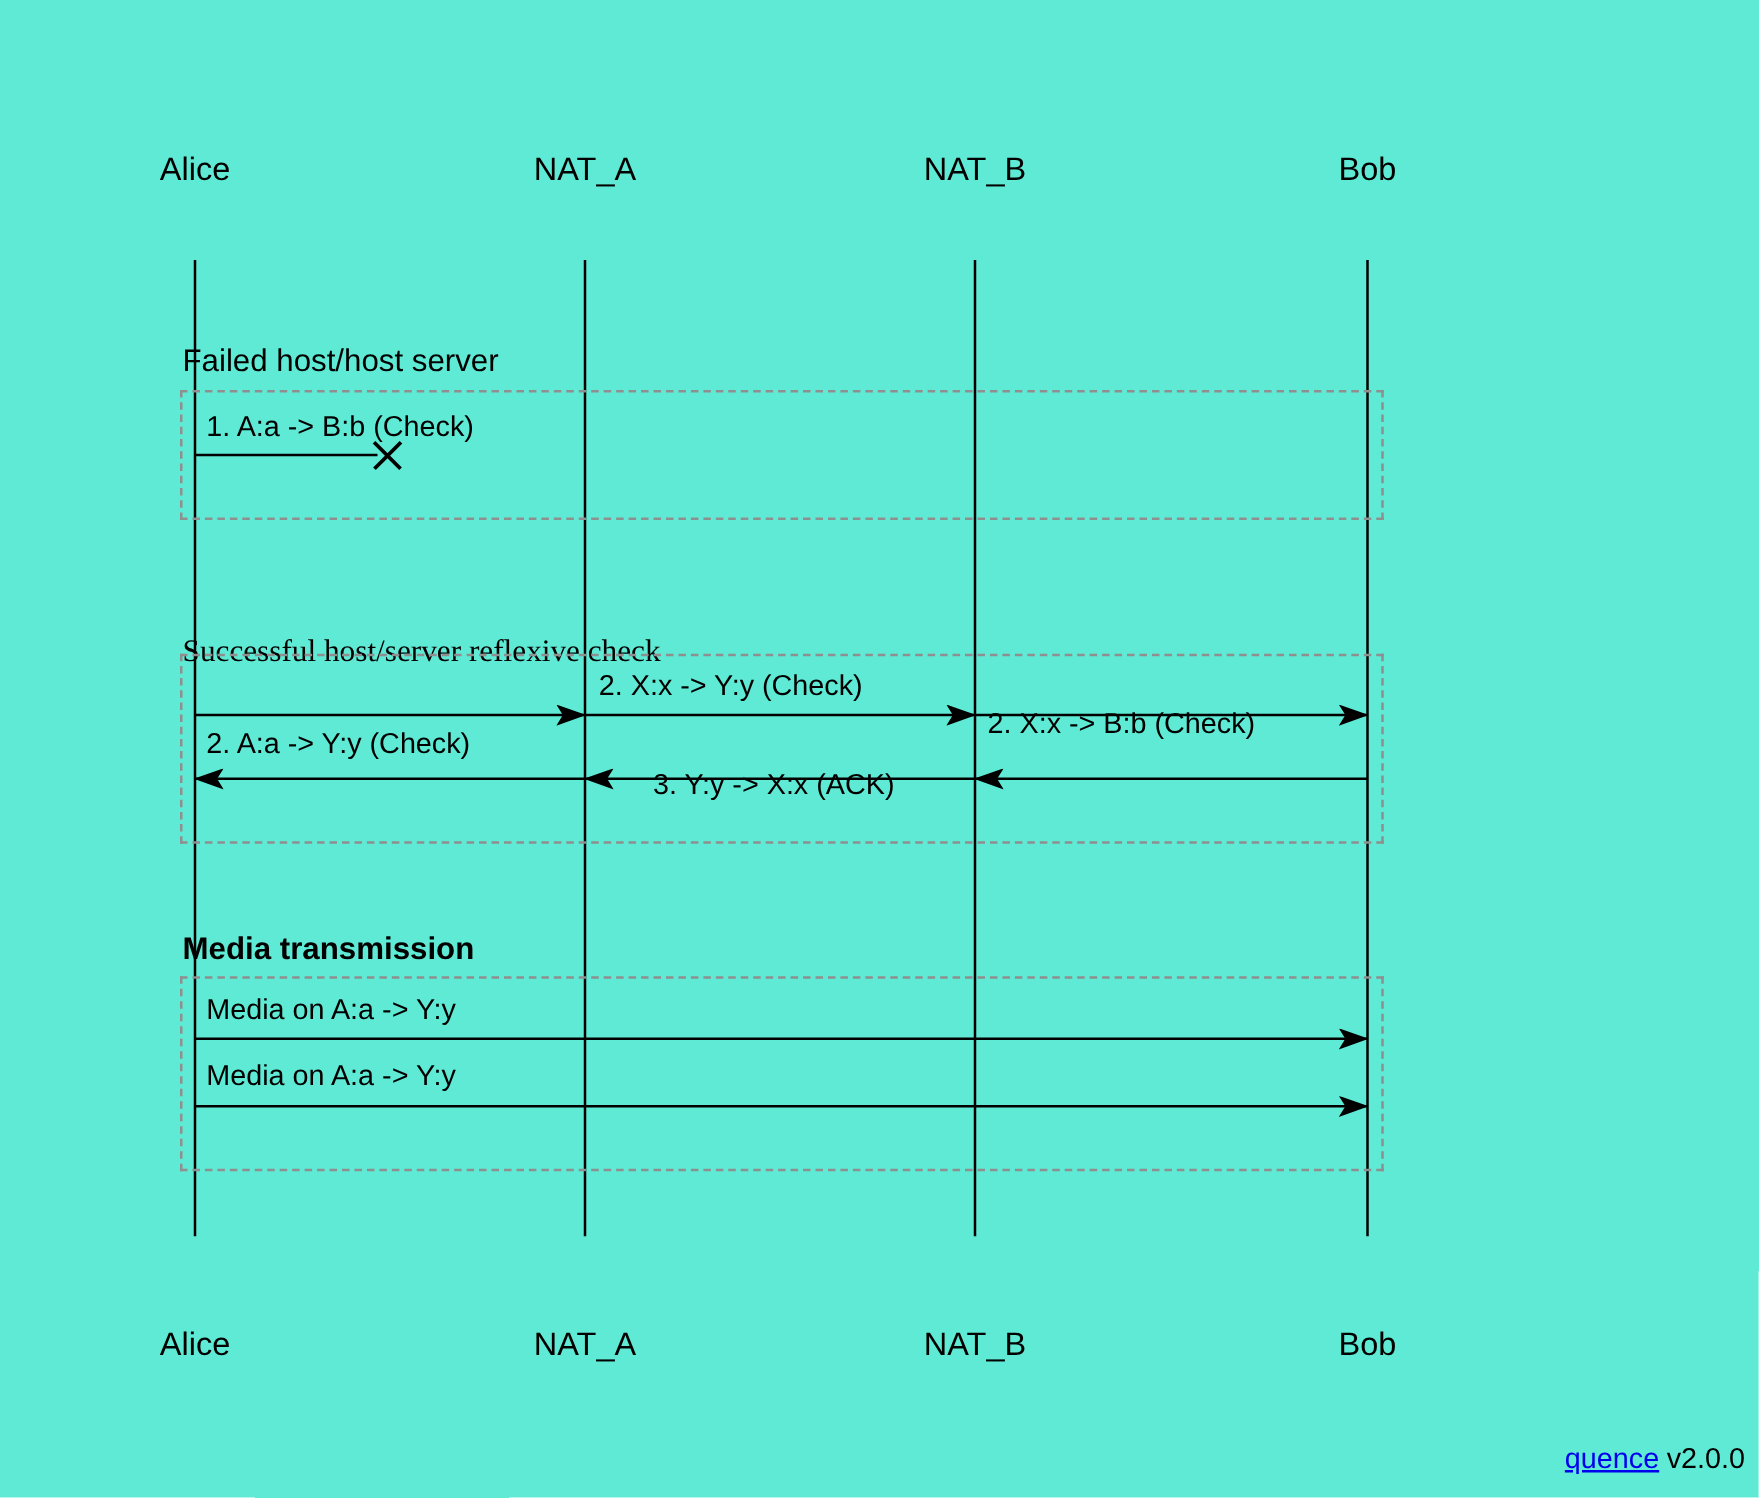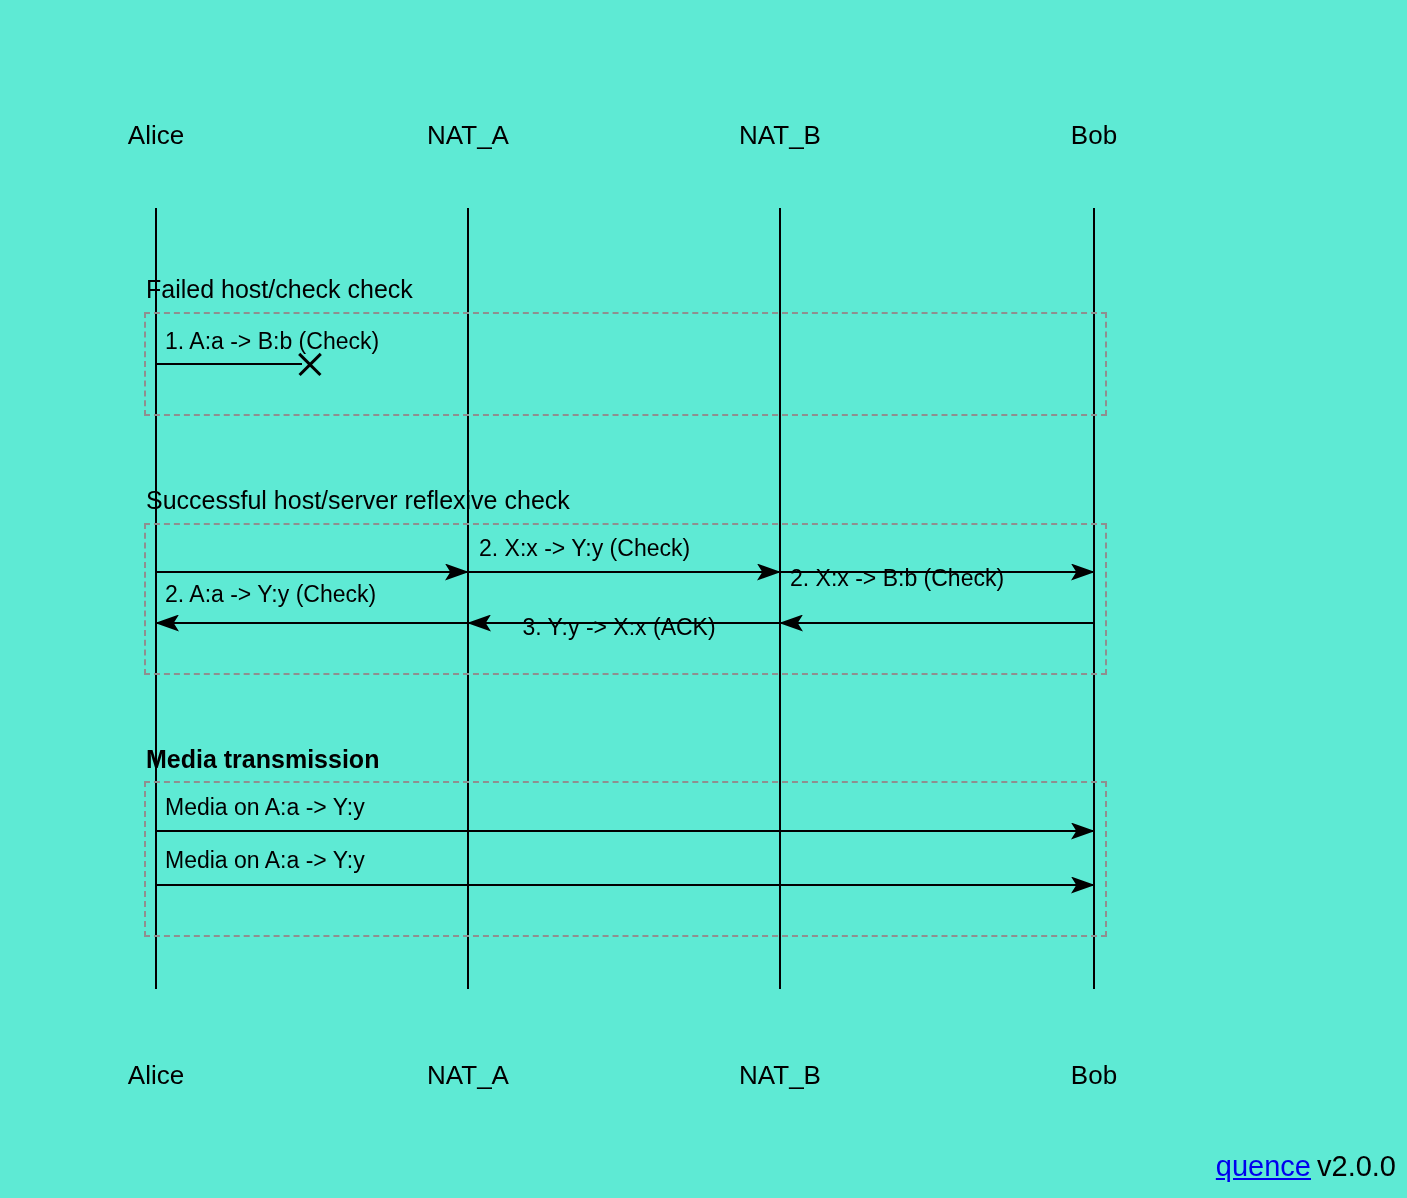--- a/index.html
+++ b/index.html
@@ -83,21 +83,21 @@
     width: 30px;
     height: 2.5px;
     background: #000000;
   }
   .xmark .bar.b1 { transform: rotate(45deg); }
   .xmark .bar.b2 { transform: rotate(-45deg); }
   .footer {
     position: absolute;
     top: 1152px;
     right: 11px;
-    font-size: 29px;
+    font-size: 23px;
     line-height: 28px;
     white-space: nowrap;
   }
   .footer a {
     color: #0000ee;
     text-decoration: underline;
     cursor: pointer;
   }
   .footer .version { color: #000000; margin-left: 6px; }
 </style>
@@ -109,30 +109,30 @@
   <div class="plabel" style="left:46px;  top:121px;">Alice</div>
   <div class="plabel" style="left:358px; top:121px;">NAT_A</div>
   <div class="plabel" style="left:670px; top:121px;">NAT_B</div>
   <div class="plabel" style="left:984px; top:121px;">Bob</div>
 
   <div class="lifeline" style="left:154.75px;"></div>
   <div class="lifeline" style="left:466.75px;"></div>
   <div class="lifeline" style="left:778.75px;"></div>
   <div class="lifeline" style="left:1092.75px;"></div>
 
-  <div class="sec-title" style="top:276px;">Failed host/check check</div>
+  <div class="sec-title" style="top:276px;">Failed host/host server</div>
   <div class="frame" style="top:312px; height:104px;"></div>
   <div class="msg" style="left:165px; top:328px;">1. A:a -&gt; B:b (Check)</div>
   <div class="arrow" style="left:156px; top:362.75px; width:146px;"></div>
   <div class="xmark">
     <span class="bar b1"></span>
     <span class="bar b2"></span>
   </div>
 
-  <div class="sec-title" style="top:487px;">Successful host/server reflexive check</div>
+  <div class="sec-title" style="top:509px;font-family:Liberation Serif, serif;">Successful host/server reflexive check</div>
   <div class="frame" style="top:523px; height:152px;"></div>
 
   <div class="msg" style="left:165px; top:535px;margin-top:46px;">2. A:a -&gt; Y:y (Check)</div>
   <div class="msg" style="left:479px; top:535px;">2. X:x -&gt; Y:y (Check)</div>
   <div class="msg" style="left:790px; top:535px;margin-top:30px;">2. X:x -&gt; B:b (Check)</div>
 
   <div class="arrow" style="left:156px; top:570.75px; width:312px;">
     <span class="head r"></span>
   </div>
   <div class="arrow" style="left:468px; top:570.75px; width:312px;">

